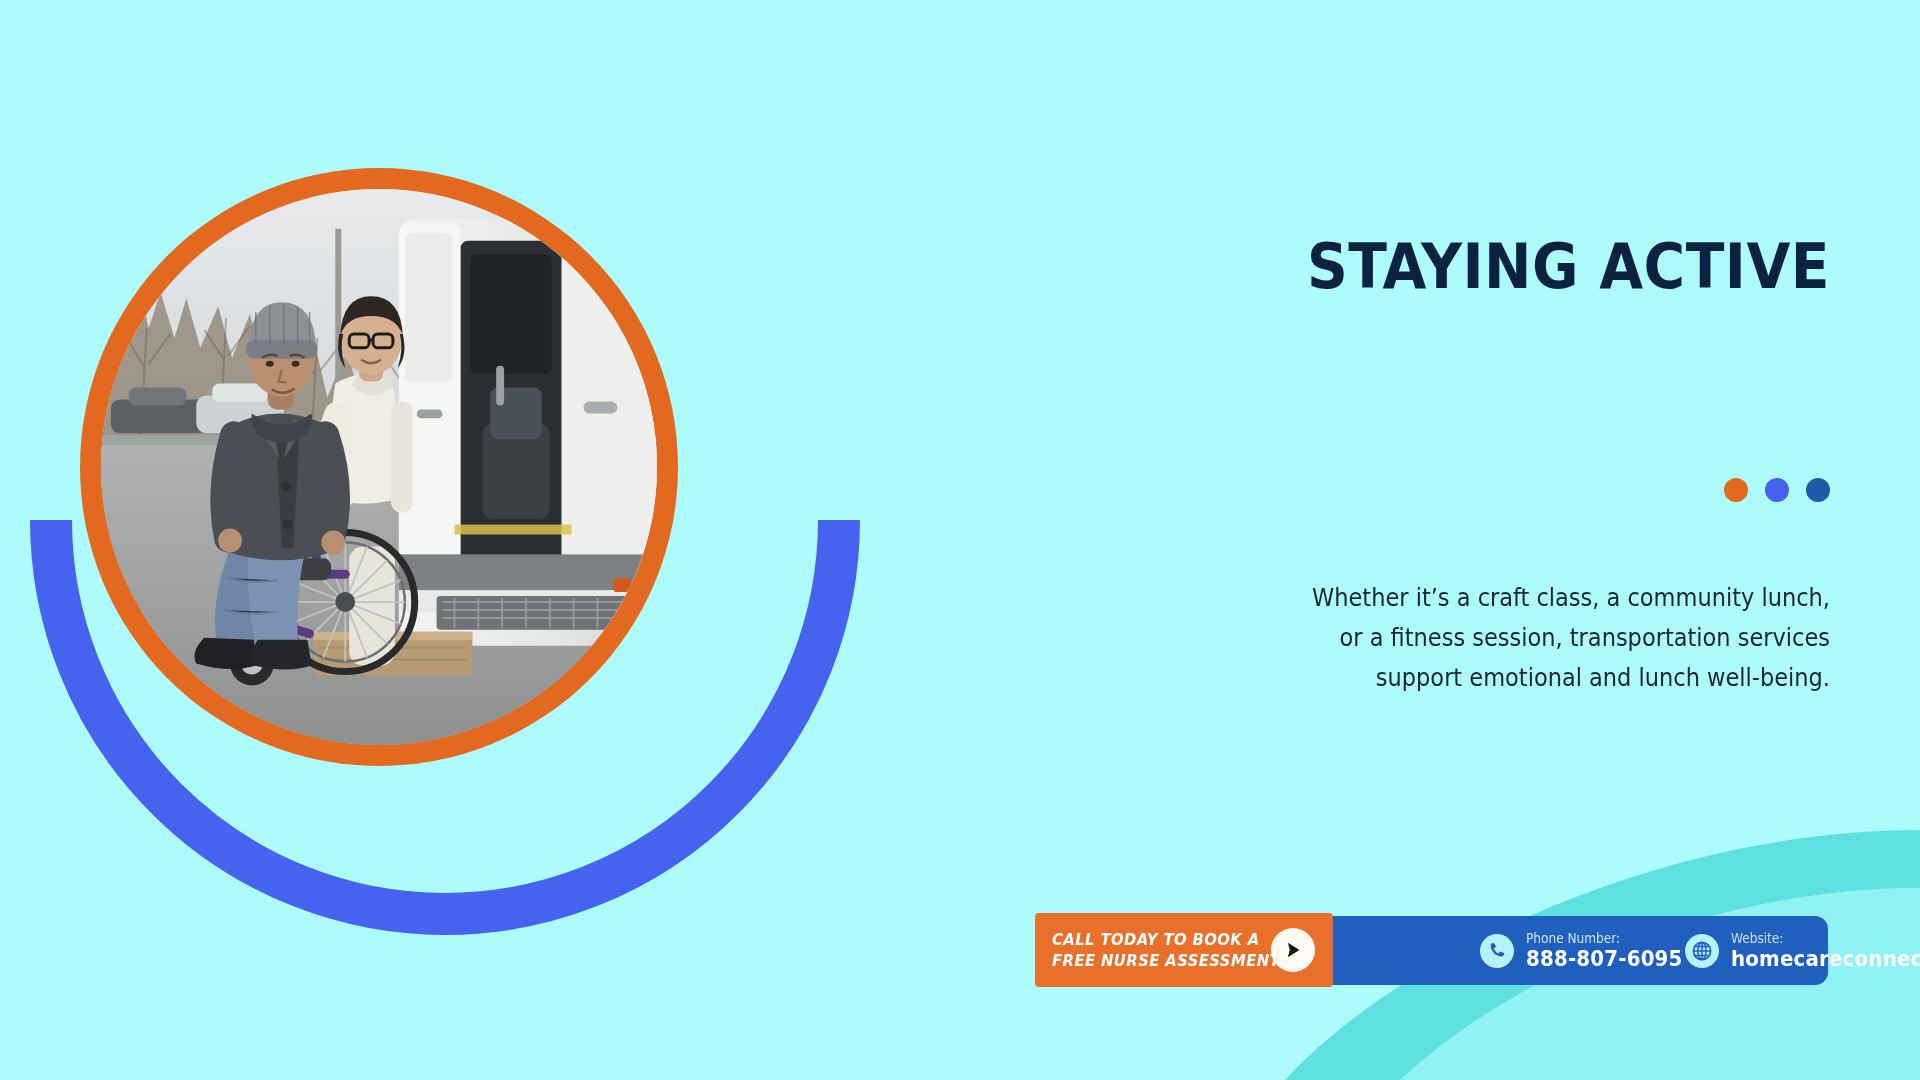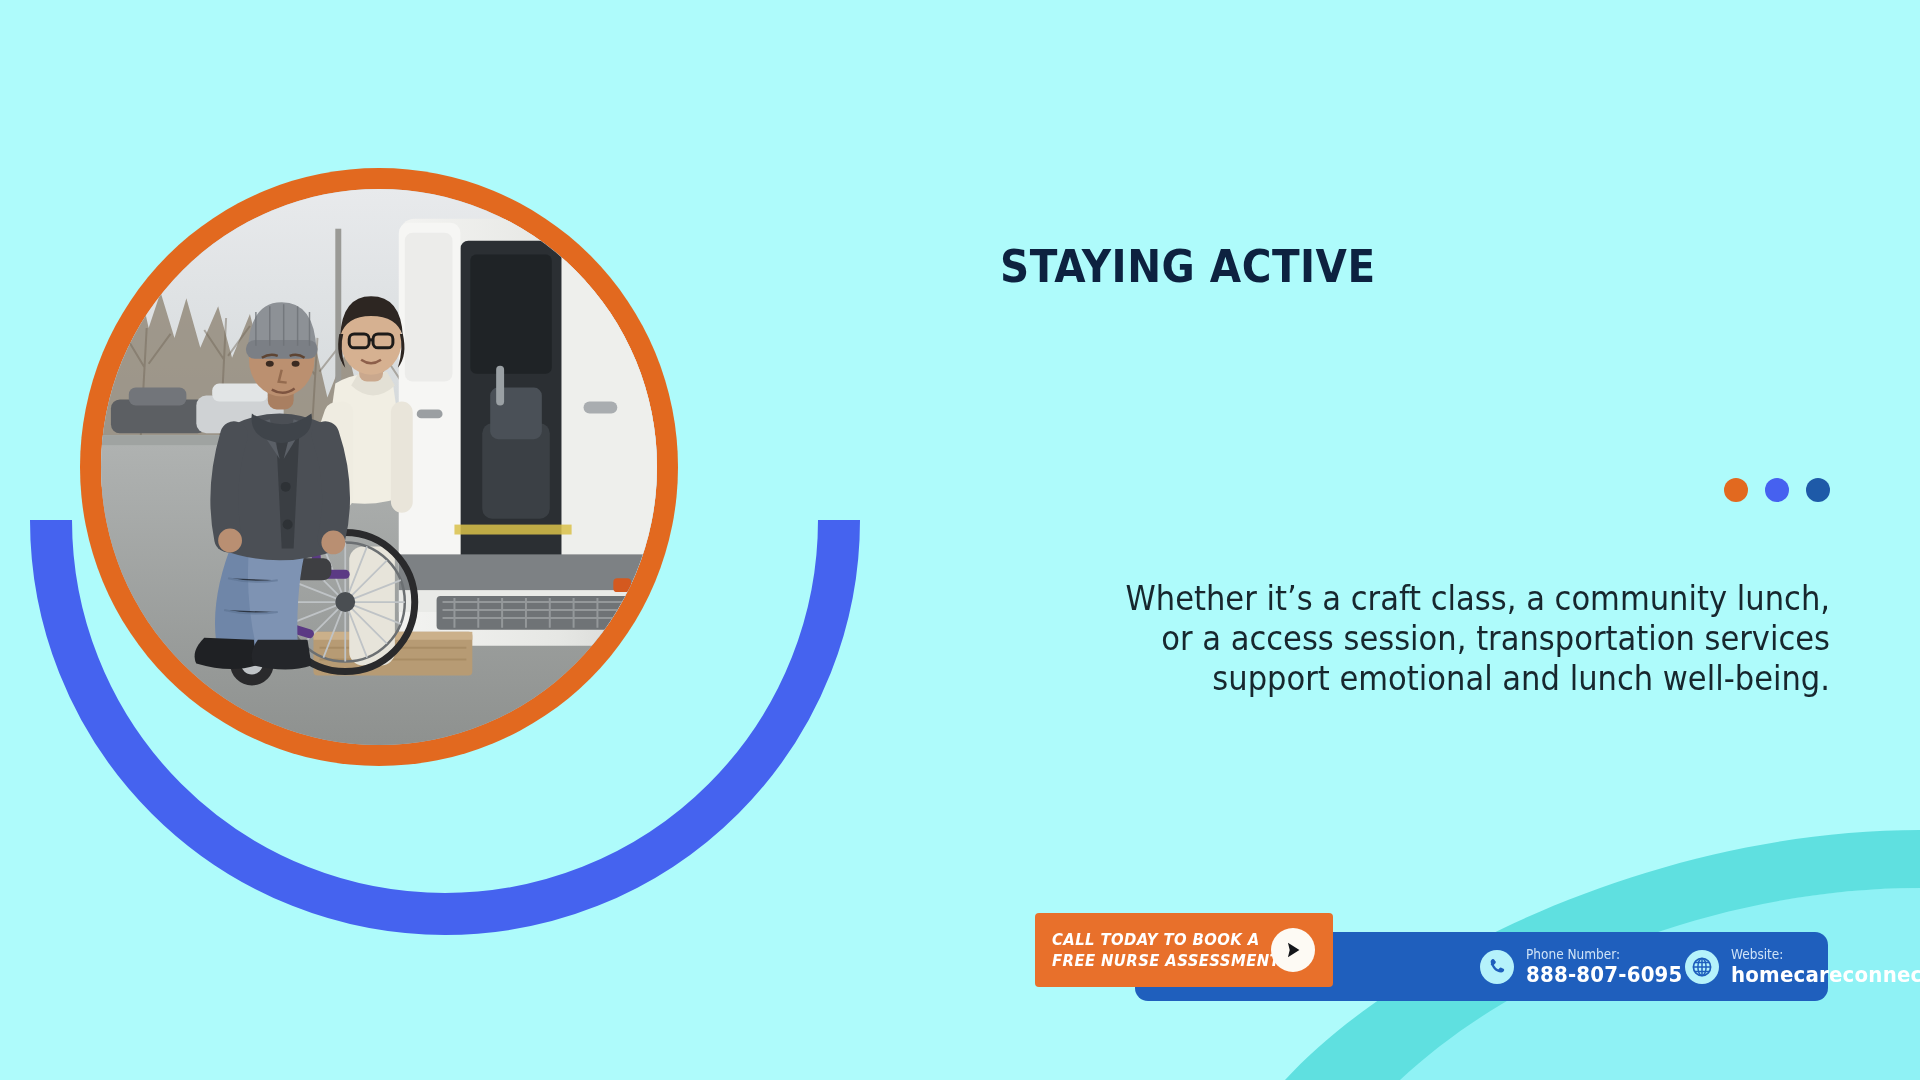--- a/index.html
+++ b/index.html
@@ -70,22 +70,23 @@
     background: #b9c0c4;
   }
   .photo-disc svg { display:block; width:100%; height:100%; }
 
   
   .headline {
     position: absolute;
     left: 1000px;
     top: 228px;
     width: 830px;
+    text-align: right;
     color: #0d2240;
-    font-size: 45px;
+    font-size: 63px;
     line-height: 78px;
     font-weight: 800;
     letter-spacing: 0.5px;
     font-family: "DejaVu Sans", sans-serif;
     font-stretch: condensed;
     margin: 0;
   }
   .headline .ln { display: block; white-space: nowrap; }
 
   .dots {
@@ -98,21 +99,21 @@
   }
   .dot { width: 24px; height: 24px; border-radius: 50%; }
 
   .body-copy {
     position: absolute;
     left: 1100px;
     top: 578px;
     width: 730px;
     text-align: right;
     color: #17272e;
-    font-size: 34px;
+    font-size: 25px;
     line-height: 40px;
     font-family: "DejaVu Sans", sans-serif;
     font-stretch: condensed;
   }
   .body-copy .ln { display: block; white-space: nowrap; }
 
   
   .contact-bar {
     position: absolute;
     left: 1035px;
@@ -121,21 +122,20 @@
     height: 74px;
   }
   .bar-blue {
     position: absolute;
     left: 100px;
     top: 3px;
     width: 693px;
     height: 69px;
     background: #1f5fbd;
     border-radius: 13px;
-    margin-top: 16px;
   }
   .cta-pill {
     position: absolute;
     left: 0;
     top: 0;
     width: 298px;
     height: 74px;
     background: #e8702b;
     border-radius: 4px;
     display: flex;
@@ -416,21 +416,21 @@
 </h1>
 
 <div class="dots">
   <span class="dot" style="background:#e2691f"></span>
   <span class="dot" style="background:#4661f0"></span>
   <span class="dot" style="background:#1e5aa8"></span>
 </div>
 
 <div class="body-copy">
   <span class="ln">Whether it’s a craft class, a community lunch,</span>
-  <span class="ln">or a access session, transportation services</span>
+  <span class="ln">or a fitness session, transportation services</span>
   <span class="ln">support emotional and lunch well-being.</span>
 </div>
 
 <div class="contact-bar">
 
   <div class="bar-blue">
 
     <div class="info-group info-phone">
       <span class="info-icon">
         <svg width="22" height="22" viewBox="0 0 24 24">

